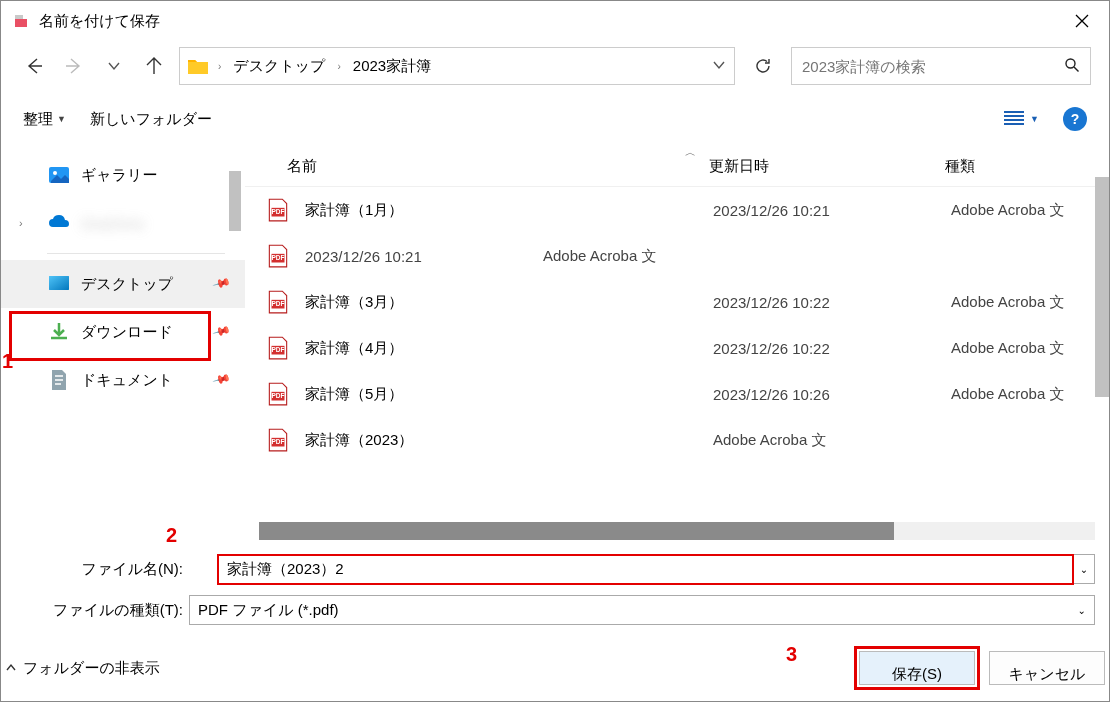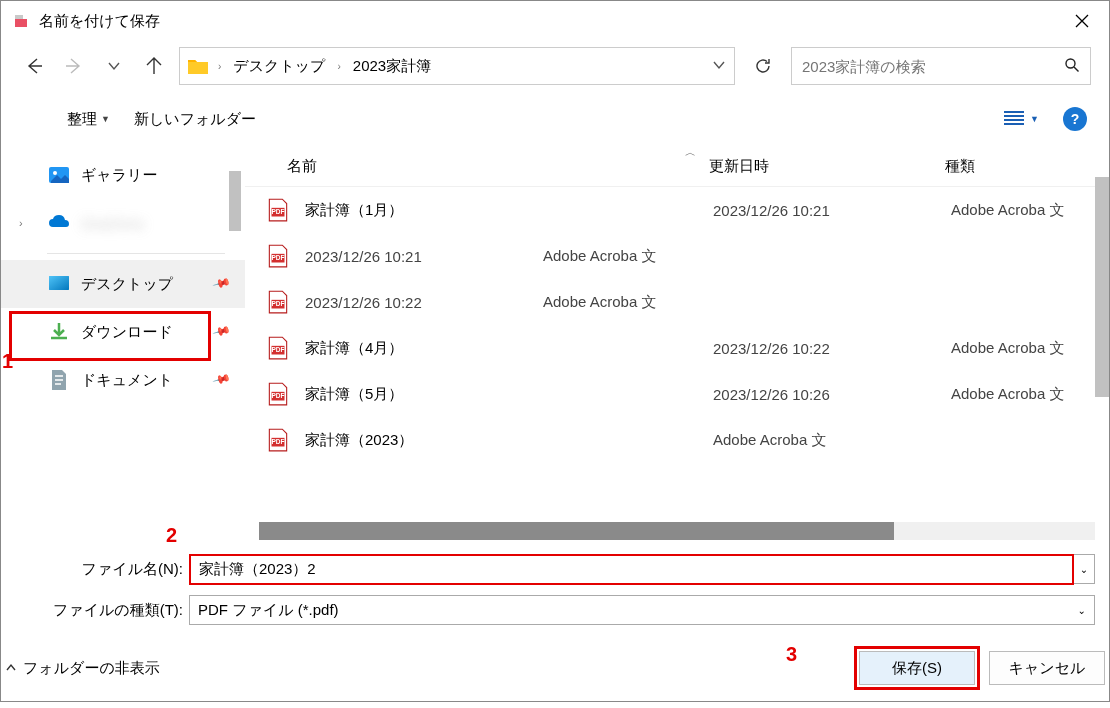--- a/index.html
+++ b/index.html
@@ -22,21 +22,21 @@
     .bc-chevron { color: #777; font-size: 10px; padding: 0 4px; }
     .bc-item { font-size: 15px; padding: 0 2px; }
     .bc-spacer { flex: 1; }
     .bc-dropdown { font-size: 14px; color: #555; }
     .refresh-btn { width: 36px; height: 38px; border: none; display: flex; align-items: center; justify-content: center; cursor: pointer; background: none; }
     .search-box { width: 300px; height: 38px; border: 1px solid #ccc; display: flex; align-items: center; padding: 0 10px; }
     .search-input { flex: 1; border: none; outline: none; font-size: 15px; color: #888; background: transparent; }
     .search-icon { color: #333; }
     
     
-    .toolbar { height: 56px; display: flex; align-items: center; padding: 0 22px; gap: 24px; margin-left: 44px; }
+    .toolbar { height: 56px; display: flex; align-items: center; padding: 0 22px; gap: 24px; }
     .tb-btn { display: flex; align-items: center; gap: 4px; cursor: pointer; font-size: 15px; }
     .tb-dropdown-mark { font-size: 9px; color: #444; }
     .tb-spacer { flex: 1; }
     .view-btn { display: flex; align-items: center; gap: 6px; cursor: pointer; color: #1a5fb4; }
     .help-btn { width: 24px; height: 24px; border-radius: 50%; background: #1976d2; color: #fff; display: flex; align-items: center; justify-content: center; font-weight: bold; font-size: 14px; cursor: pointer; }
     
     
     .main { flex: 1; display: flex; min-height: 0; }
     
     
@@ -69,31 +69,31 @@
     .fl-scrollbar-v { position: absolute; right: 0; top: 24px; bottom: 20px; width: 14px; }
     .fl-scrollbar-v-thumb { width: 100%; height: 220px; background: #c1c1c1; margin-top: 6px; }
     .fl-scrollbar-h { height: 18px; display: flex; padding: 0 0 0 14px; }
     .fl-scrollbar-h-track { flex: 1; background: #f0f0f0; position: relative; margin-right: 14px; }
     .fl-scrollbar-h-thumb { position: absolute; left: 0; width: 76%; height: 100%; background: #8a8a8a; }
     
     
     .savearea { padding: 14px 14px 0 14px; }
     .field-row { display: flex; align-items: center; margin-bottom: 10px; position: relative; }
     .field-label { width: 174px; text-align: right; font-size: 15px; padding-right: 6px; }
-    .field-input-wrap { flex: 1; display: flex; position: relative; }
+    .field-input-wrap { flex: 1; display: flex; position: relative; margin-left: 28px; }
     .field-input { flex: 1; height: 30px; border: 1px solid #aaa; padding: 0 8px; font-size: 15px; outline: none; }
     .field-input.hl { border: 2px solid #e30000; height: 31px; }
     .field-dropdown { width: 21px; height: 30px; border: 1px solid #aaa; border-left: none; display: flex; align-items: center; justify-content: center; font-size: 10px; cursor: pointer; }
     .field-select { flex: 1; height: 30px; border: 1px solid #aaa; padding: 0 8px; font-size: 15px; display: flex; align-items: center; justify-content: space-between; cursor: pointer; }
     
     
     .bottombar { height: 66px; display: flex; align-items: center; padding: 0 4px; }
     .folder-toggle { display: flex; align-items: center; gap: 6px; cursor: pointer; font-size: 15px; }
     .bb-spacer { flex: 1; }
-    .btn { width: 116px; height: 34px; border: 1px solid #bbb; background: #fdfdfd; font-size: 15px; cursor: pointer; display: flex; align-items: center; justify-content: center; margin-left: 14px; }
+    .btn { width: 116px; height: 34px; border: 1px solid #bbb; background: #fdfdfd; font-size: 15px; cursor: pointer; display: flex; align-items: flex-end; justify-content: center; margin-left: 14px; }
     .btn.primary { background: #e5f1fb; position: relative; }
     .btn-hl { position: absolute; border: 3px solid #e30000; left: -6px; right: -6px; top: -6px; bottom: -6px; pointer-events: none; }
     
     
     .annot { position: absolute; font-weight: bold; font-size: 20px; color: #e30000; z-index: 100; }
     .annot1 { left: 2px; top: 350px; }
     .annot2 { left: 166px; top: 524px; }
     .annot3 { left: 786px; top: 643px; }
   </style>
 </head>
@@ -282,20 +282,21 @@
           <span class="fl-type">Adobe Acroba 文</span>
         </div>
         <div class="fl-row">
           <span class="fl-icon">
               <svg viewBox="0 0 24 24">
                 <path d="M4 2 L16 2 L20 6 L20 22 L4 22 Z" fill="#fff" stroke="#b71c1c" stroke-width="1"></path>
                 <rect x="6" y="10" width="12" height="8" fill="#d32f2f"></rect>
                 <text x="12" y="16" font-size="6" fill="#fff" text-anchor="middle" font-weight="bold">PDF</text>
               </svg>
             </span>
+          <span class="fl-name">家計簿（3月）</span>
           <span class="fl-date">2023/12/26 10:22</span>
           <span class="fl-type">Adobe Acroba 文</span>
         </div>
         <div class="fl-row">
           <span class="fl-icon">
               <svg viewBox="0 0 24 24">
                 <path d="M4 2 L16 2 L20 6 L20 22 L4 22 Z" fill="#fff" stroke="#b71c1c" stroke-width="1"></path>
                 <rect x="6" y="10" width="12" height="8" fill="#d32f2f"></rect>
                 <text x="12" y="16" font-size="6" fill="#fff" text-anchor="middle" font-weight="bold">PDF</text>
               </svg>

